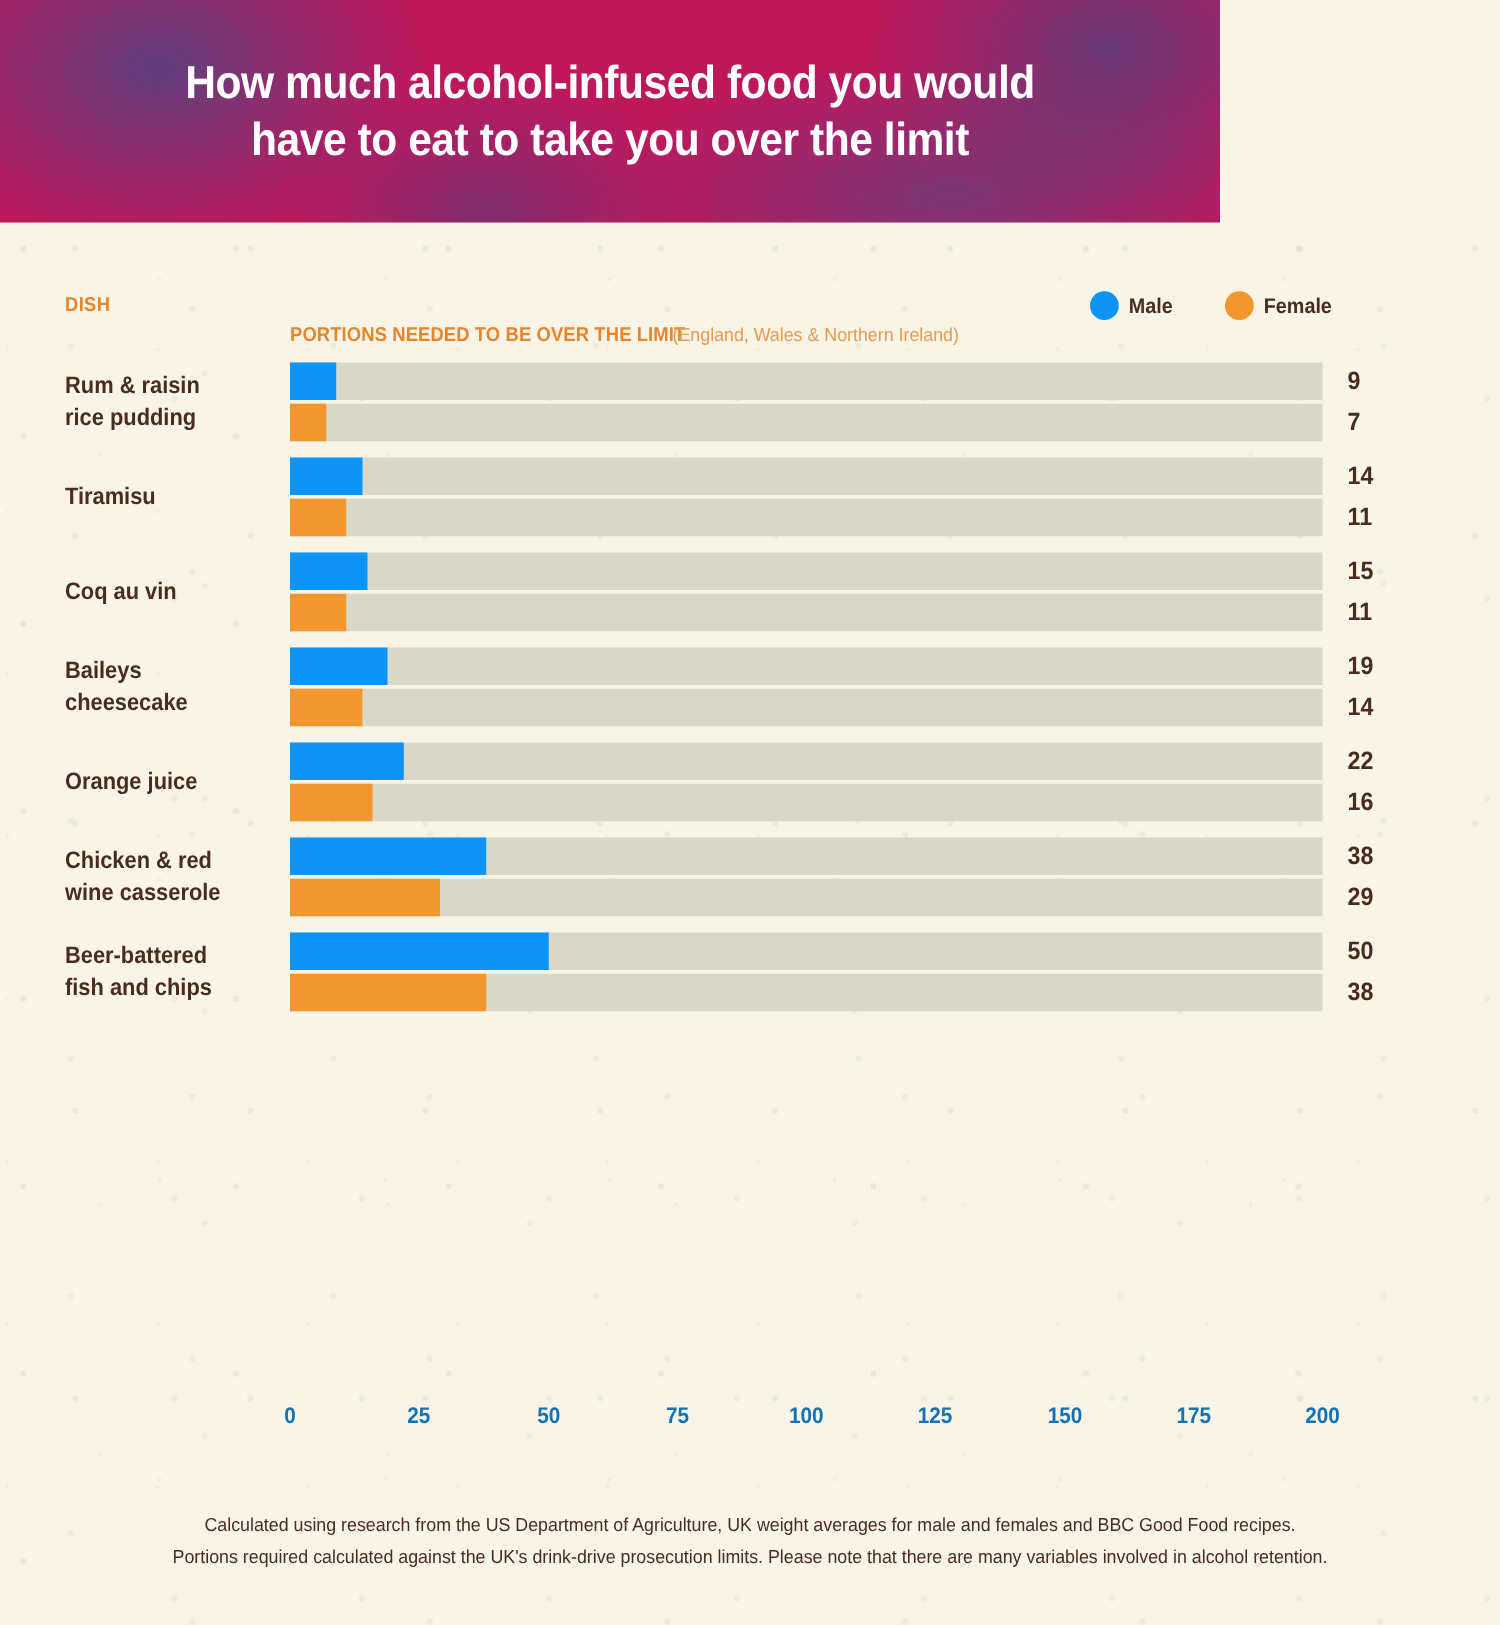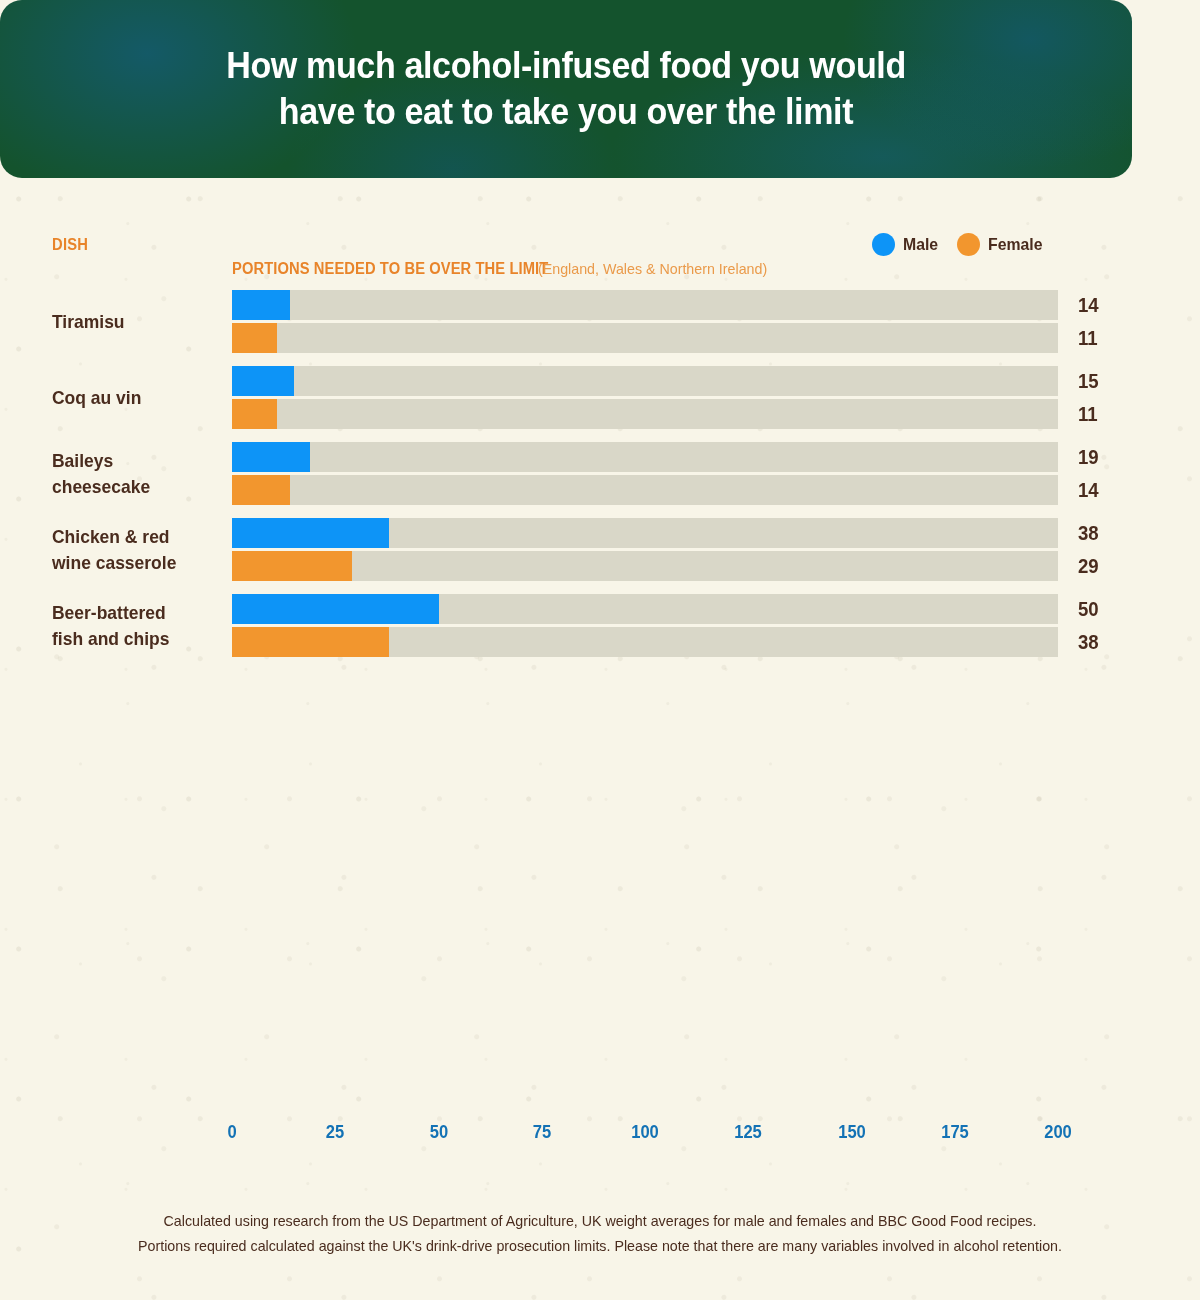--- a/index.html
+++ b/index.html
@@ -34,25 +34,24 @@
     background-size: 170px 150px, 210px 190px, 140px 230px, 260px 170px,
                      190px 210px, 150px 160px, 120px 130px, 230px 200px, 180px 240px;
     pointer-events: none;
     z-index: 0;
   }
 
   
   .header {
     position: absolute;
     left: 0; top: 0;
-    width: 1132px; height: 178px;
-    background-color: #14532d;
+    width: 976px; height: 178px;
+    background-color: #be185d;
     overflow: hidden;
     z-index: 2;
-    border-radius: 22px;
   }
   .header-wash {
     position: absolute;
     inset: 0;
     background-image:
       radial-gradient(ellipse 300px 210px at 13% 30%, rgba(20,95,150,.55), transparent 70%),
       radial-gradient(ellipse 260px 180px at 91% 22%, rgba(18,92,146,.50), transparent 72%),
       radial-gradient(ellipse 380px 150px at 78% 88%, rgba(22,100,155,.40), transparent 72%),
       radial-gradient(ellipse 220px 140px at 40% 95%, rgba(16,88,142,.35), transparent 75%);
     pointer-events: none;
@@ -109,21 +108,21 @@
     display: inline-block;
     margin-left: -42px;
     transform: scaleX(0.95);
     transform-origin: left center;
   }
   .legend {
     position: absolute;
     left: 872px; top: -3px;
     display: flex;
     align-items: center;
-    gap: 2px;
+    gap: 25px;
   }
   .legend-item {
     display: flex;
     align-items: center;
     gap: 8px;
     margin-right: 14px;
   }
   .legend-dot {
     width: 23px; height: 23px;
     border-radius: 50%;
@@ -250,20 +249,34 @@
     </div>
     <div class="legend-item">
       <span class="legend-dot" id="legend-dot-female" style="background: rgb(242, 150, 46);"></span>
       <span class="legend-label">Female</span>
     </div>
   </div>
 </div>
 
 <div class="chart" id="chart-rows">
     <div class="row">
+      <div class="row-label">Rum &amp; raisin
+rice pudding</div>
+      <div class="bars">
+        <div class="track">
+          <div class="bar-fill bar-male" style="width: 37.17px; background: rgb(13, 148, 247);"></div>
+        </div>
+        <div class="track">
+          <div class="bar-fill bar-female" style="width: 28.91px; background: rgb(242, 150, 46);"></div>
+        </div>
+      </div>
+      <div class="val val-male">9</div>
+      <div class="val val-female">7</div>
+    </div>
+    <div class="row">
       <div class="row-label">Tiramisu</div>
       <div class="bars">
         <div class="track">
           <div class="bar-fill bar-male" style="width: 57.82px; background: rgb(13, 148, 247);"></div>
         </div>
         <div class="track">
           <div class="bar-fill bar-female" style="width: 45.43px; background: rgb(242, 150, 46);"></div>
         </div>
       </div>
       <div class="val val-male">14</div>
@@ -288,20 +301,33 @@
       <div class="bars">
         <div class="track">
           <div class="bar-fill bar-male" style="width: 78.47px; background: rgb(13, 148, 247);"></div>
         </div>
         <div class="track">
           <div class="bar-fill bar-female" style="width: 57.82px; background: rgb(242, 150, 46);"></div>
         </div>
       </div>
       <div class="val val-male">19</div>
       <div class="val val-female">14</div>
+    </div>
+    <div class="row">
+      <div class="row-label">Orange juice</div>
+      <div class="bars">
+        <div class="track">
+          <div class="bar-fill bar-male" style="width: 90.86px; background: rgb(13, 148, 247);"></div>
+        </div>
+        <div class="track">
+          <div class="bar-fill bar-female" style="width: 66.08px; background: rgb(242, 150, 46);"></div>
+        </div>
+      </div>
+      <div class="val val-male">22</div>
+      <div class="val val-female">16</div>
     </div>
     <div class="row">
       <div class="row-label">Chicken &amp; red
 wine casserole</div>
       <div class="bars">
         <div class="track">
           <div class="bar-fill bar-male" style="width: 156.94px; background: rgb(13, 148, 247);"></div>
         </div>
         <div class="track">
           <div class="bar-fill bar-female" style="width: 119.77px; background: rgb(242, 150, 46);"></div>

